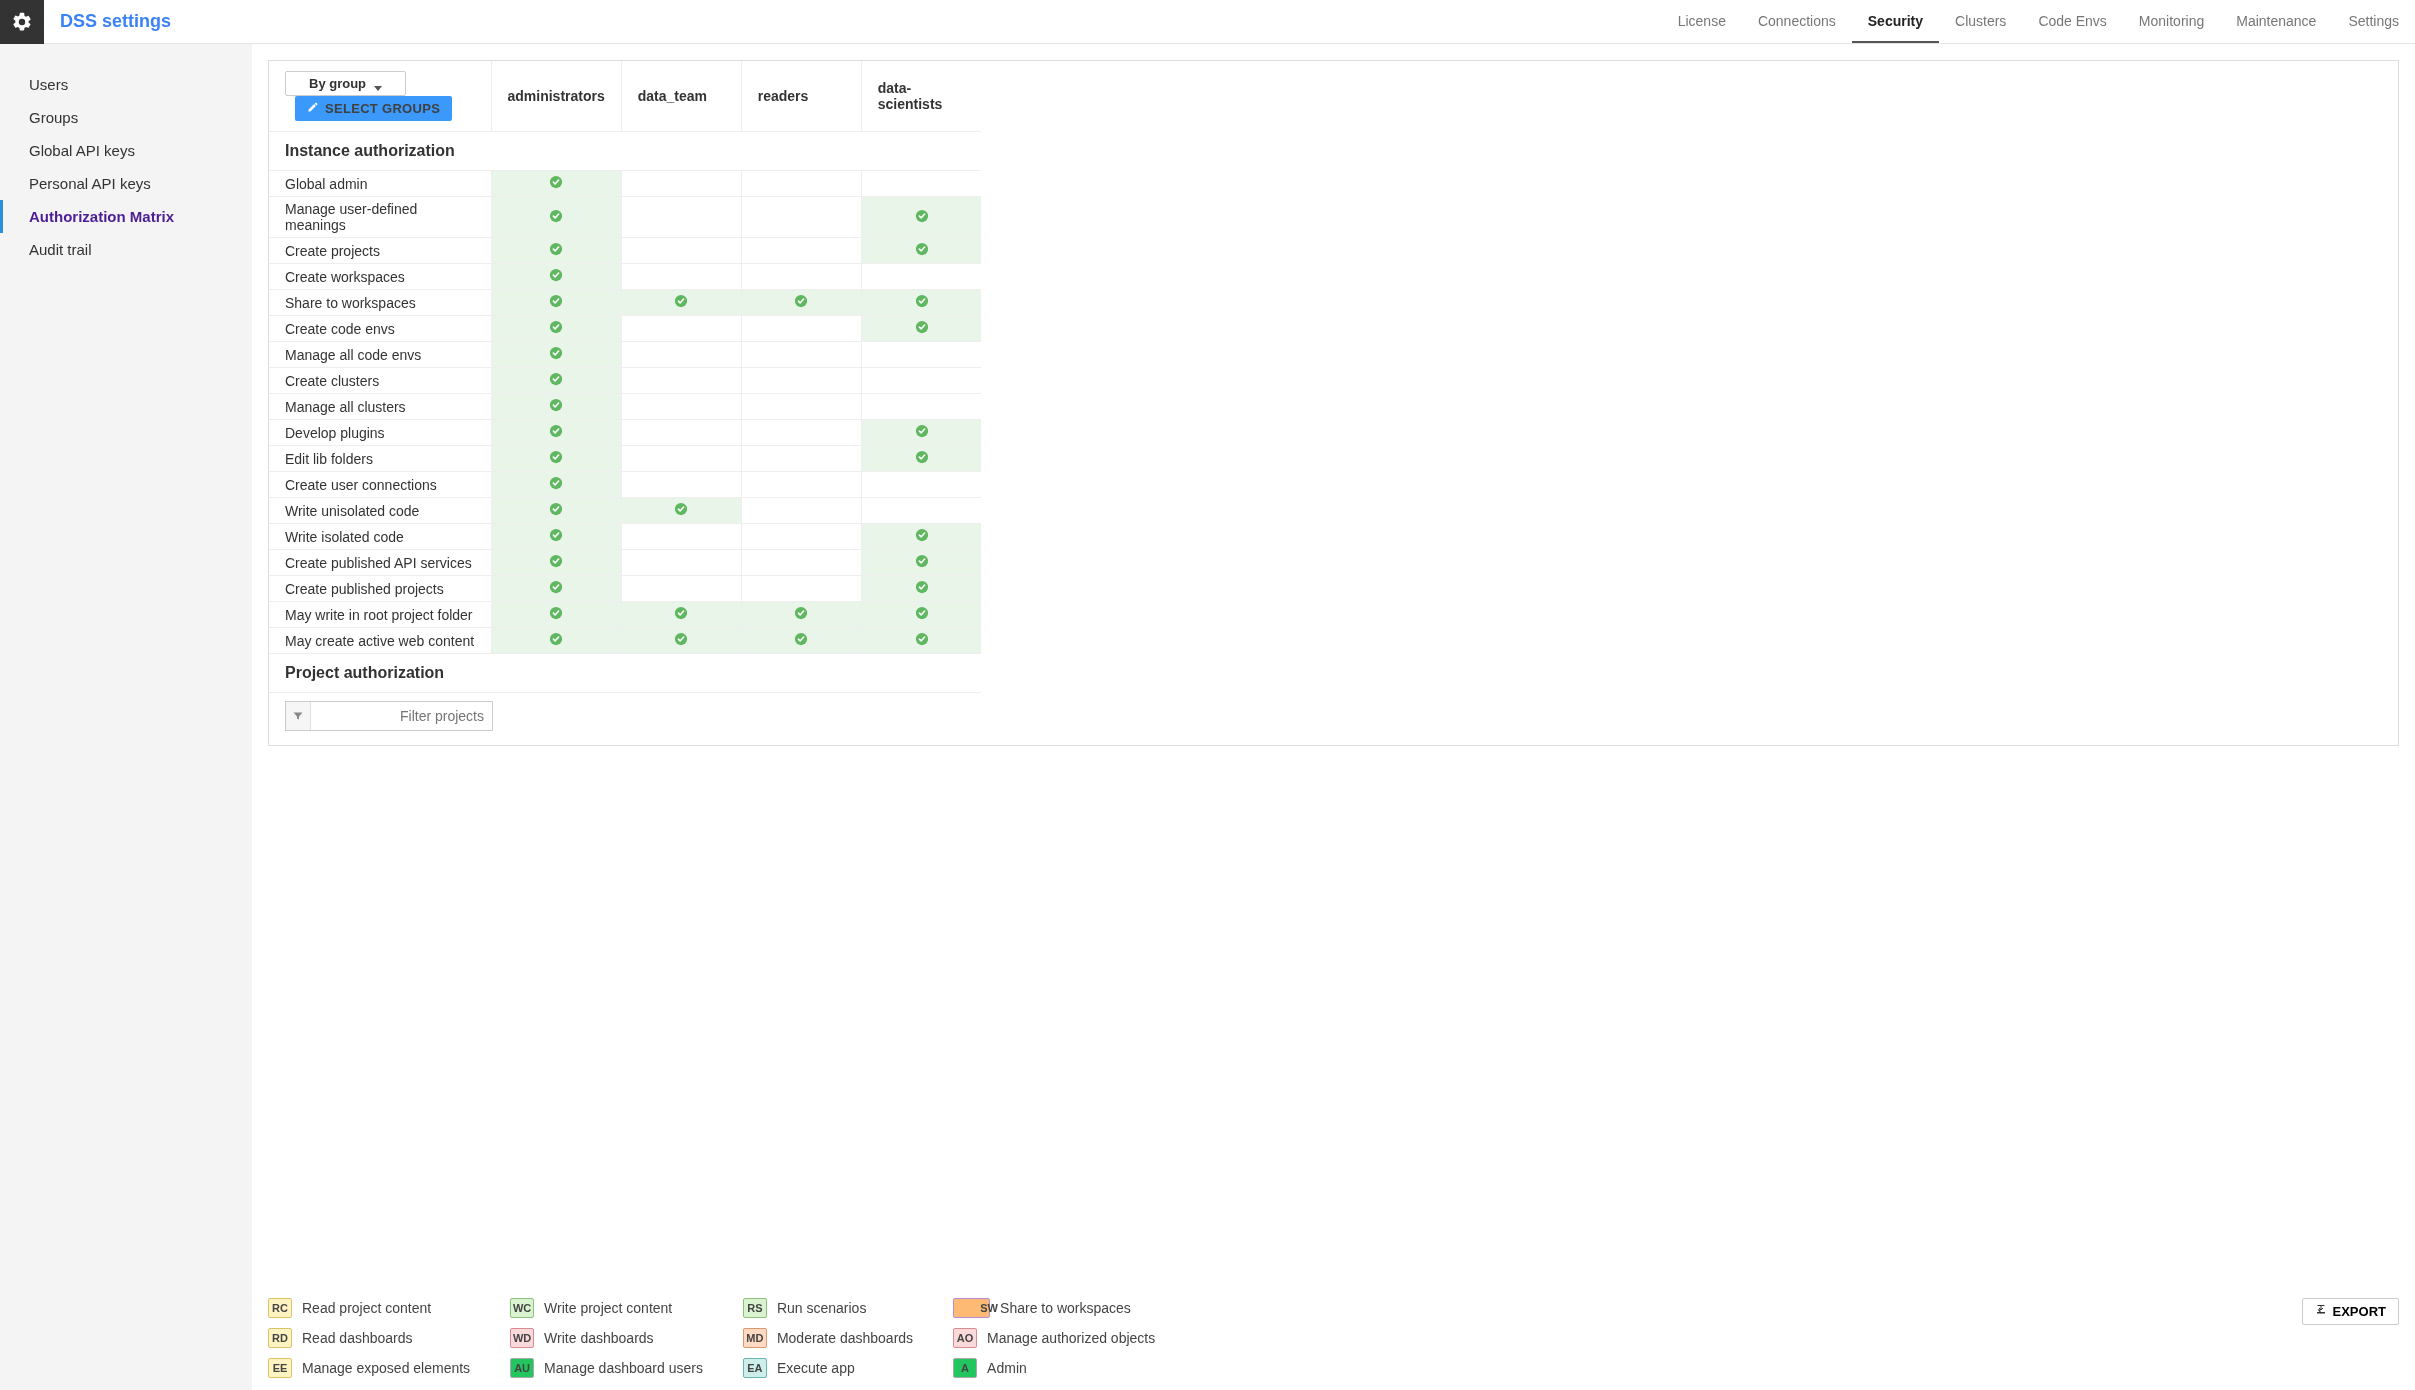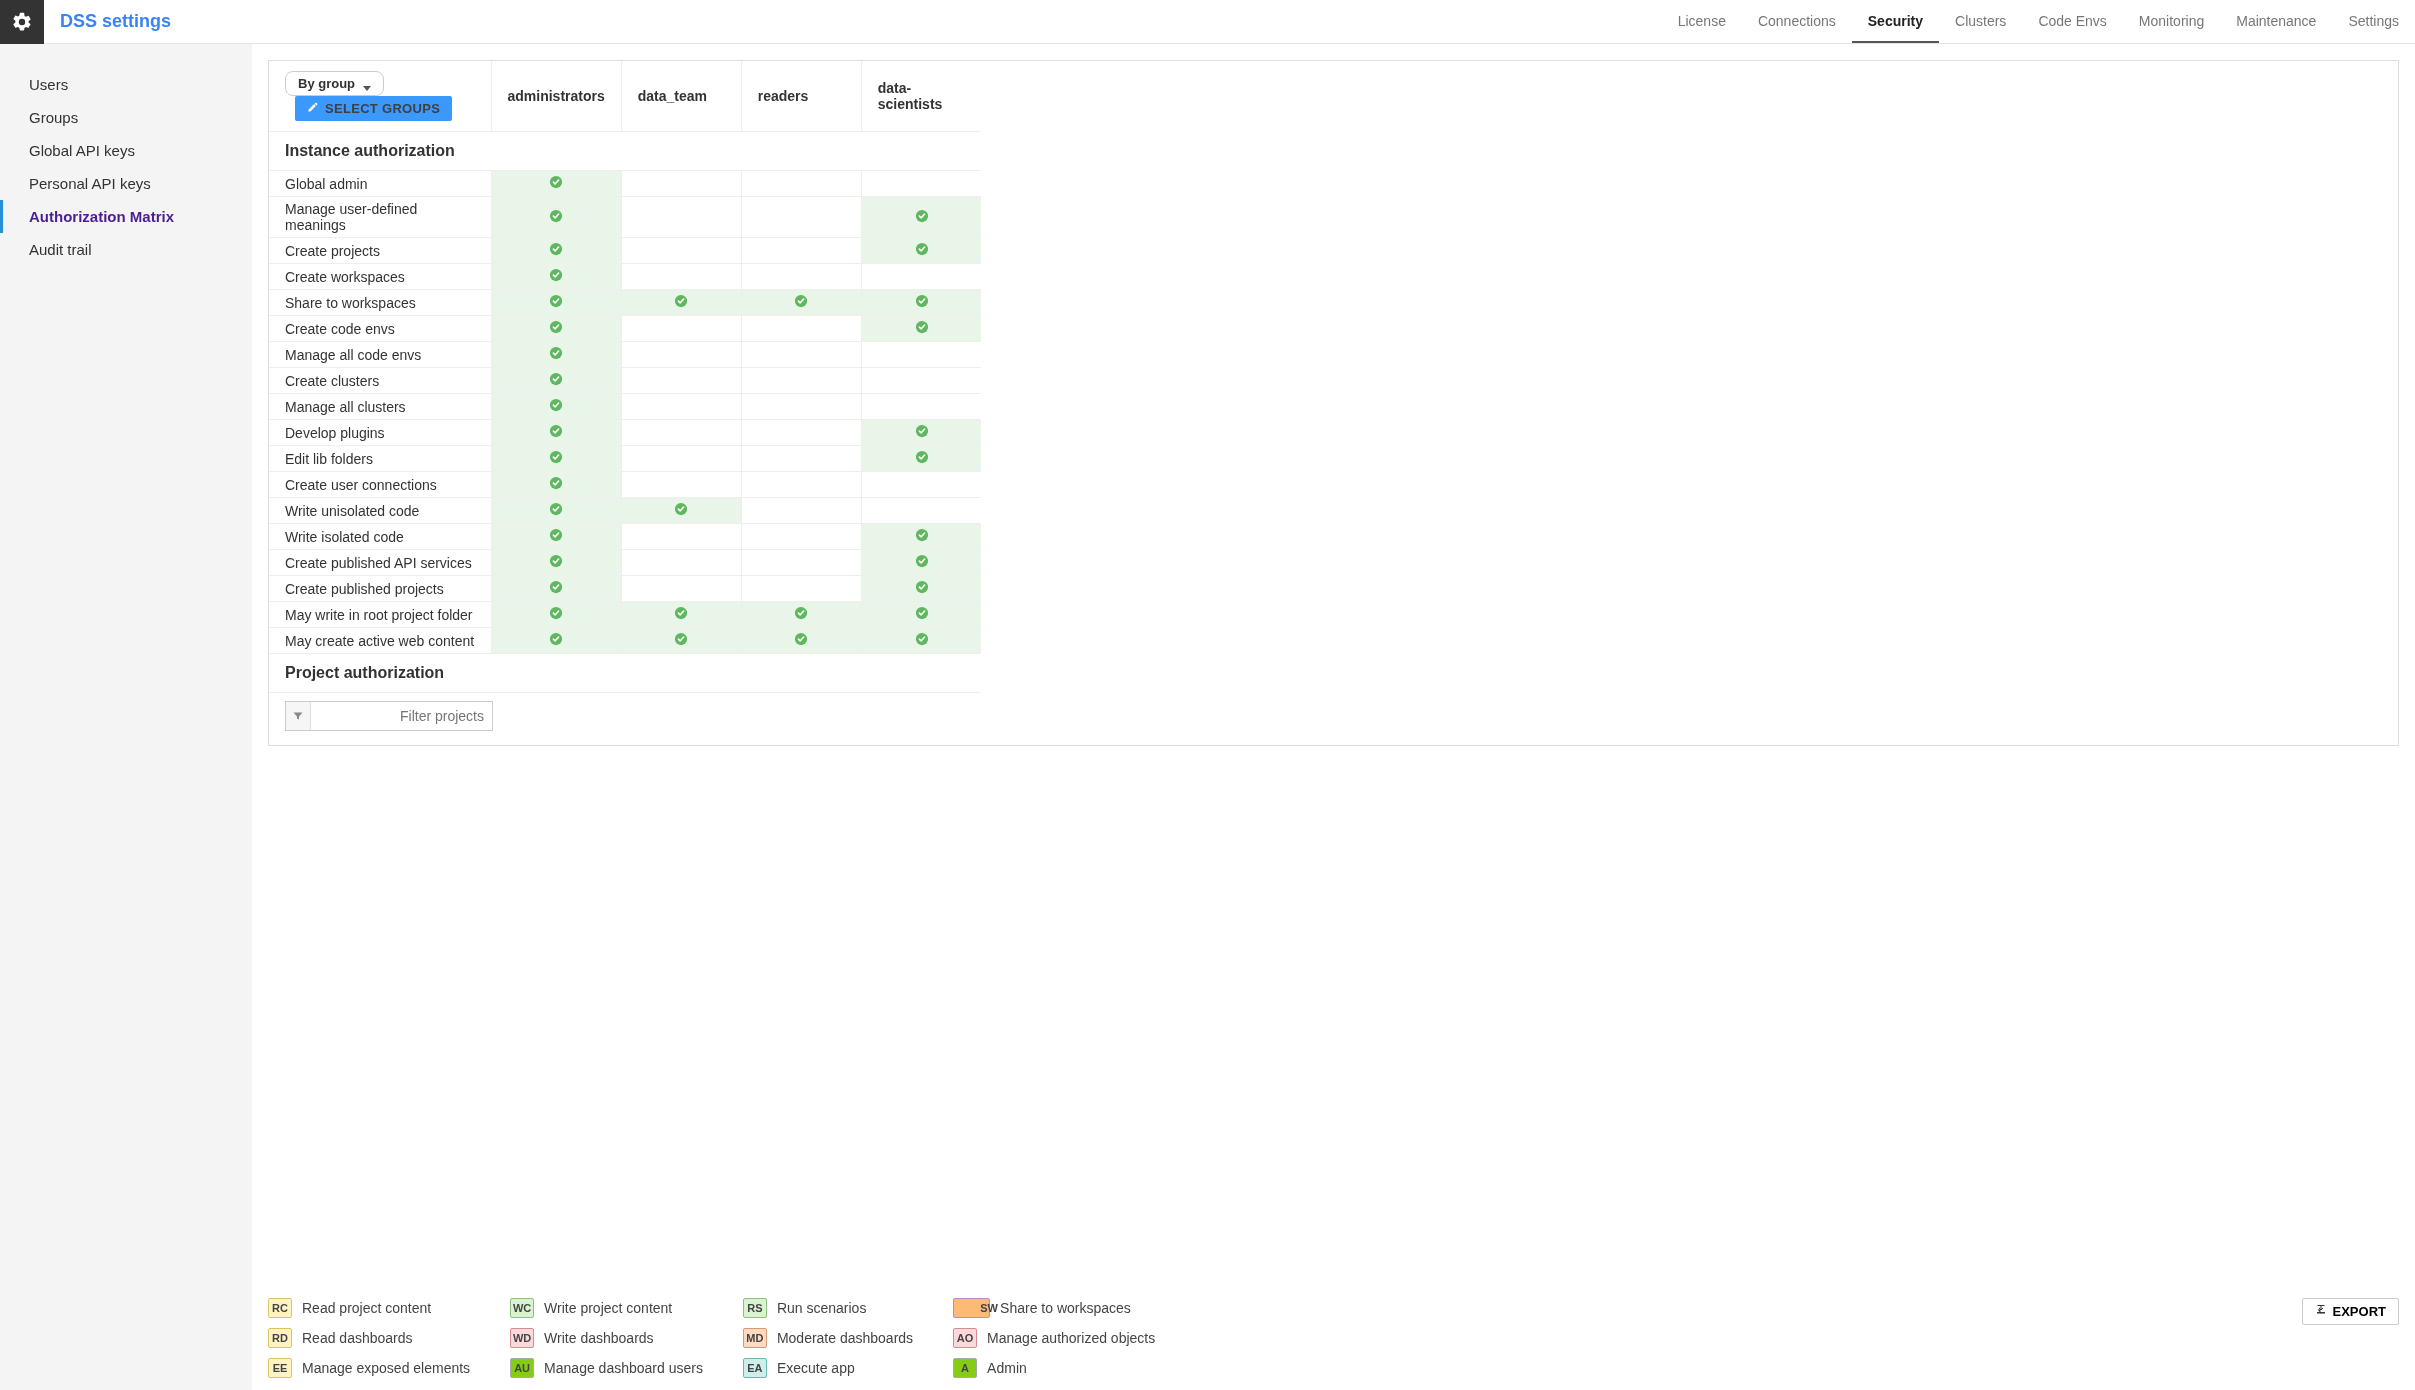--- a/index.html
+++ b/index.html
@@ -31,41 +31,41 @@
   tbody td.perm { width: 120px; }
   tbody td.perm.on { background: #e9f5e9; text-align: center; }
   tbody td.perm.off { background: #fff; }
 
   .col-g { width: 120px; min-width: 120px; }
   .col-p { width: 222px; min-width: 222px; }
 
   .check { color: #5fb760; font-weight: bold; display:inline-block; }
   .check svg { width: 14px; height: 14px; display: block; }
 
-  .by-group { display:inline-flex; align-items:flex-end; border:1px solid #ccc; padding: 4px 12px; background:#fff; cursor:pointer; font-size:13px; border-radius:8px; }
+  .by-group { display:inline-flex; align-items:flex-end; border:1px solid #ccc; padding: 4px 23px; background:#fff; cursor:pointer; font-size:13px; border-radius:2px; }
   .caret { margin-left: 8px; border-top: 5px solid #555; border-left: 4px solid transparent; border-right: 4px solid transparent; }
   .select-groups { display:inline-flex; align-items:center; background:#3b99fc; color:#404040; padding: 5px 12px; margin-left: 10px; font-size: 13px; font-weight: 600; letter-spacing: .3px; border-radius:2px; cursor:pointer; }
   .select-groups .pen { margin-right: 6px; }
 
   .filter-wrap { display:flex; align-items:center; border:1px solid #ccc; width:208px; padding:0; background:#fff; }
   .filter-wrap .ficon { width:28px; display:flex; align-items:center; justify-content:center; background:#f6f6f6; border-right:1px solid #e0e0e0; align-self: stretch; color:#888; }
   .filter-wrap input { border:none; outline:none; padding:6px 8px; width:100%; font-size:14px;text-align:right; }
 
   .legend-bar { position: absolute; left: 16px; right: 16px; bottom: 12px; padding-top: 18px; }
   .legend-row { display: flex; align-items: center; }
   .legend-col { display: flex; flex-direction: column; gap: 10px; margin-right: 40px; }
   .legend-item { display: flex; align-items: center; gap: 10px; font-size: 14px; color: #444; }
   .badge { width: 24px; height: 20px; border: 1px solid rgba(0,0,0,0.35); border-radius: 2px; display:flex; align-items:center; justify-content:center; font-size: 11px; font-weight: 600; }
   .badge.yellow { background:#fff3c2; border-color:#d9c567; }
   .badge.green  { background:#d9f2d0; border-color:#8cc07c; }
   .badge.teal   { background:#cdeeea; border-color:#6cb7ad; }
   .badge.purple { background:#fdba74; border-color:#b98bd4;padding-left:35px; }
   .badge.pink   { background:#fbd9db; border-color:#d98b90; }
   .badge.coral  { background:#ffd9c2; border-color:#d99a70; }
-  .badge.gray   { background:#84cc16; border-color:#aaa; }
+  .badge.gray   { background:#22c55e; border-color:#aaa; }
 
   .export-btn { margin-left:auto; display:inline-flex; align-items:center; gap:6px; border:1px solid #ccc; padding:5px 12px; background:#fff; font-weight:600; font-size:13px; cursor:pointer; border-radius:2px; align-self:flex-start; }
 </style>
 </head>
 <body>
 
 <div class="topbar">
   <div class="logo">
     <svg width="22" height="22" viewBox="0 0 24 24" fill="#fff">
         <path d="M19.14 12.94a7 7 0 0 0 .05-.94 7 7 0 0 0-.05-.94l2.03-1.58a.5.5 0 0 0 .12-.64l-1.92-3.32a.5.5 0 0 0-.6-.22l-2.39.96a7.03 7.03 0 0 0-1.62-.94l-.36-2.54A.5.5 0 0 0 13.9 2h-3.84a.5.5 0 0 0-.49.42L9.2 4.96c-.58.24-1.12.55-1.62.94l-2.39-.96a.5.5 0 0 0-.6.22L2.67 8.48a.5.5 0 0 0 .12.64l2.03 1.58c-.3.62-.05 1.25-.05 1.88l-2.03 1.58a.5.5 0 0 0-.12.64l1.92 3.32c.13.22.39.31.6.22l2.39-.96c.5.39 1.04.7 1.62.94l.36 2.54c.4.24.24.42.49.42h3.84c.25 0 .46-.18.49-.42l.36-2.54c.58-.24 1.12-.55 1.62-.94l2.39.96c.22.09.48 0 .6-.22l1.92-3.32a.5.5 0 0 0-.12-.64l-2.03-1.58zM12 15.5A3.5 3.5 0 1 1 12 8.5a3.5 3.5 0 0 1 0 7z"></path>

